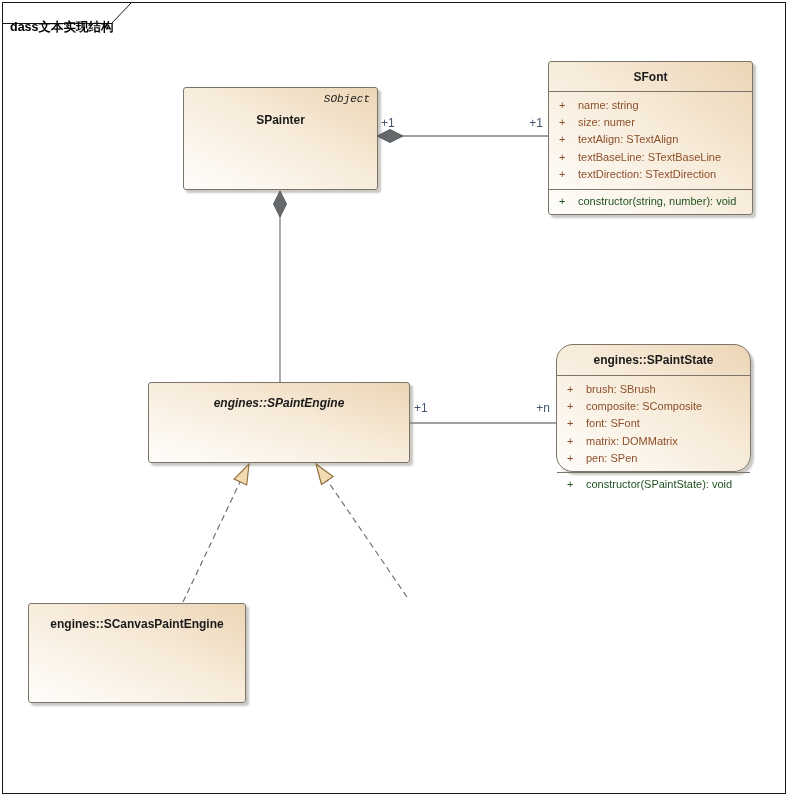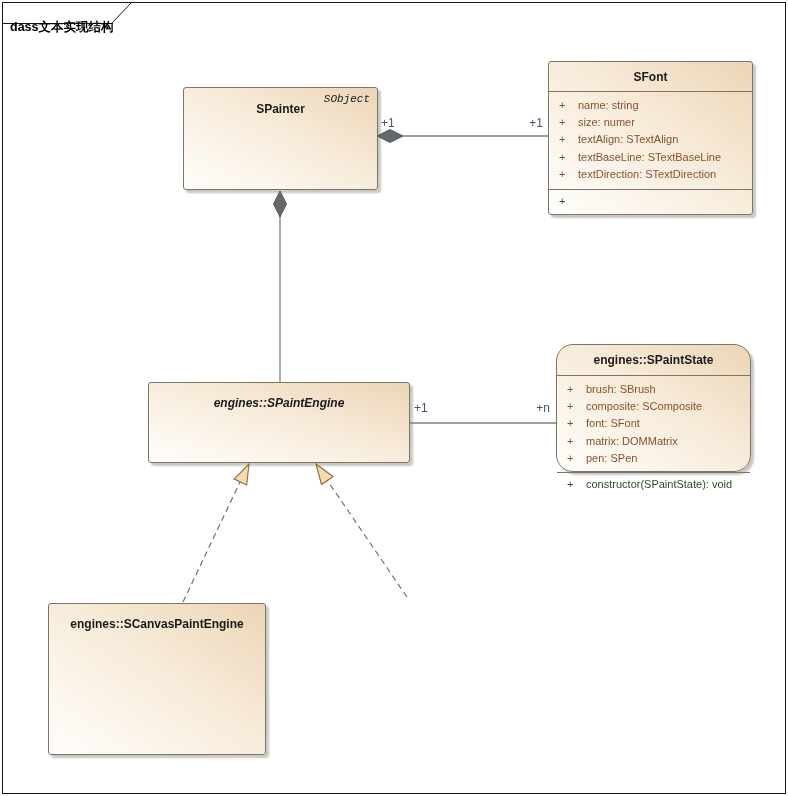--- a/index.html
+++ b/index.html
@@ -26,21 +26,21 @@
   }
   .cls-title{
     font-size:12px;font-weight:bold;color:#1a1a1a;text-align:left;
     display:flex;align-items:center;justify-content:center;flex:0 0 auto;
   }
   .cls-title.abstract{font-style:italic;}
   .sep{border-bottom:1px solid #7c7468;}
   .stereotype{
     position:absolute;top:5px;right:7px;font-size:11px;font-style:italic;color:#1a1a1a;font-family:Liberation Mono, monospace;
   }
-  .name-only{align-items:flex-start;padding-top:14px;}
+  .name-only{align-items:flex-start;padding-top:14px;margin-top:11px;}
   .name-mid{align-items:flex-start;padding-top:13px;}
   .compartment{box-sizing:border-box;flex:0 0 auto;}
   .compartment.grow{flex:1 1 auto;}
   .member{
     display:flex;align-items:baseline;white-space:nowrap;
     font-size:11px;line-height:17.2px;
   }
   .member .vis{flex:0 0 auto;width:19px;padding-left:10px;}
   .attr{color:#8c4f2a;}
   .op{color:#1f5220;}
@@ -91,20 +91,21 @@
         <span>textBaseLine: STextBaseLine</span>
       </div>
       <div class="member attr">
         <span class="vis">+</span>
         <span>textDirection: STextDirection</span>
       </div>
     </div>
     <div class="compartment grow ops-pad">
       <div class="member op">
         <span class="vis">+</span>
+        <span>constructor(string, number): void</span>
       </div>
     </div>
   </div>
 
   <div class="uml-class" style="left:556px;top:344px;width:195px;height:128px;border-radius:17px;">
     <div class="cls-title sep" style="height:30px;">engines::SPaintState</div>
     <div class="compartment sep attrs-pad" style="height:97px;">
       <div class="member attr">
         <span class="vis">+</span>
         <span>brush: SBrush</span>
@@ -131,21 +132,21 @@
         <span class="vis">+</span>
         <span>constructor(SPaintState): void</span>
       </div>
     </div>
   </div>
 
   <div class="uml-class" style="left:148px;top:382px;width:262px;height:81px;">
     <div class="cls-title abstract name-mid">engines::SPaintEngine</div>
   </div>
 
-  <div class="uml-class" style="left:48px;top:603px;width:218px;height:152px;">
+  <div class="uml-class" style="left:28px;top:603px;width:218px;height:100px;">
     <div class="cls-title name-mid">engines::SCanvasPaintEngine</div>
   </div>
 
 
   <svg class="connectors" width="788" height="796">
 
     <g>
       <line class="assoc" x1="392" y1="136" x2="548" y2="136"></line>
       <polygon class="diamond" points="377,136 390,129.5 403,136 390,142.5"></polygon>
       <text x="381" y="127" text-anchor="start">+1</text>

